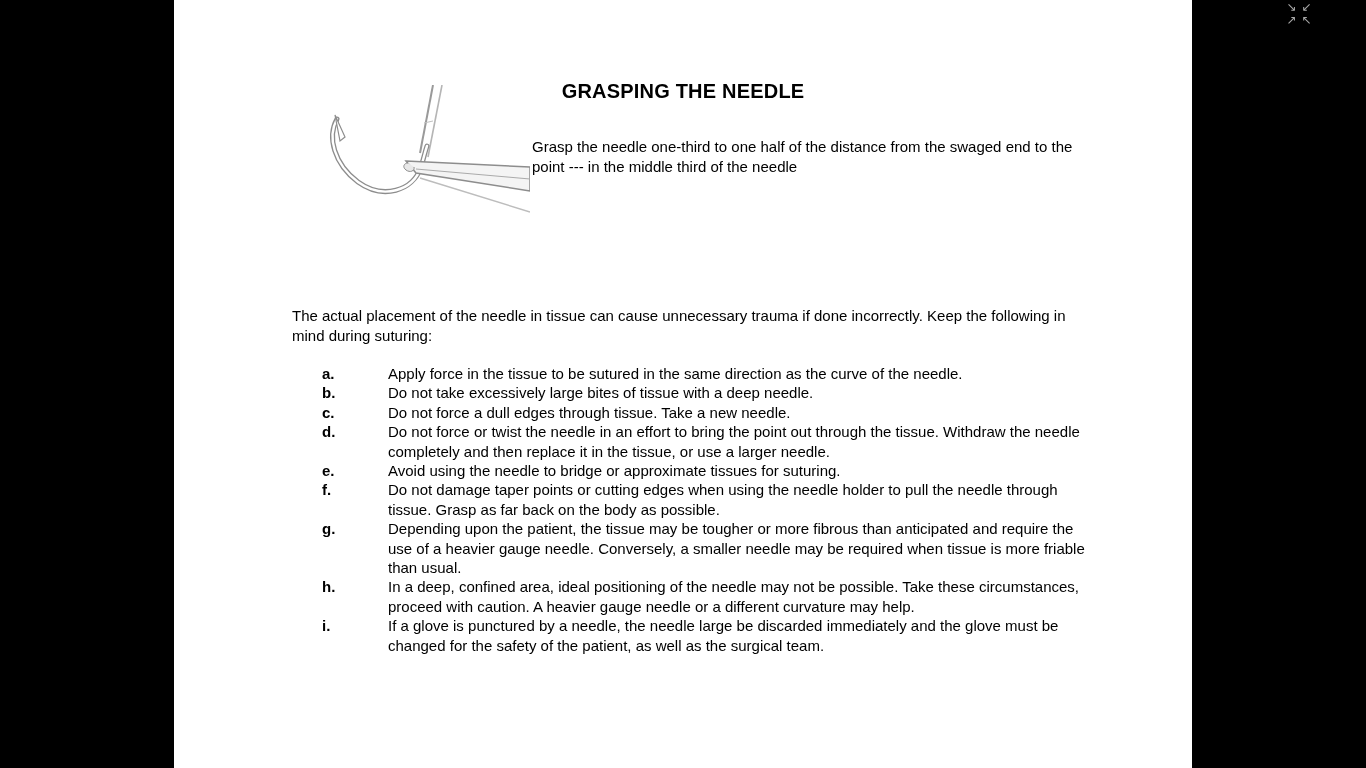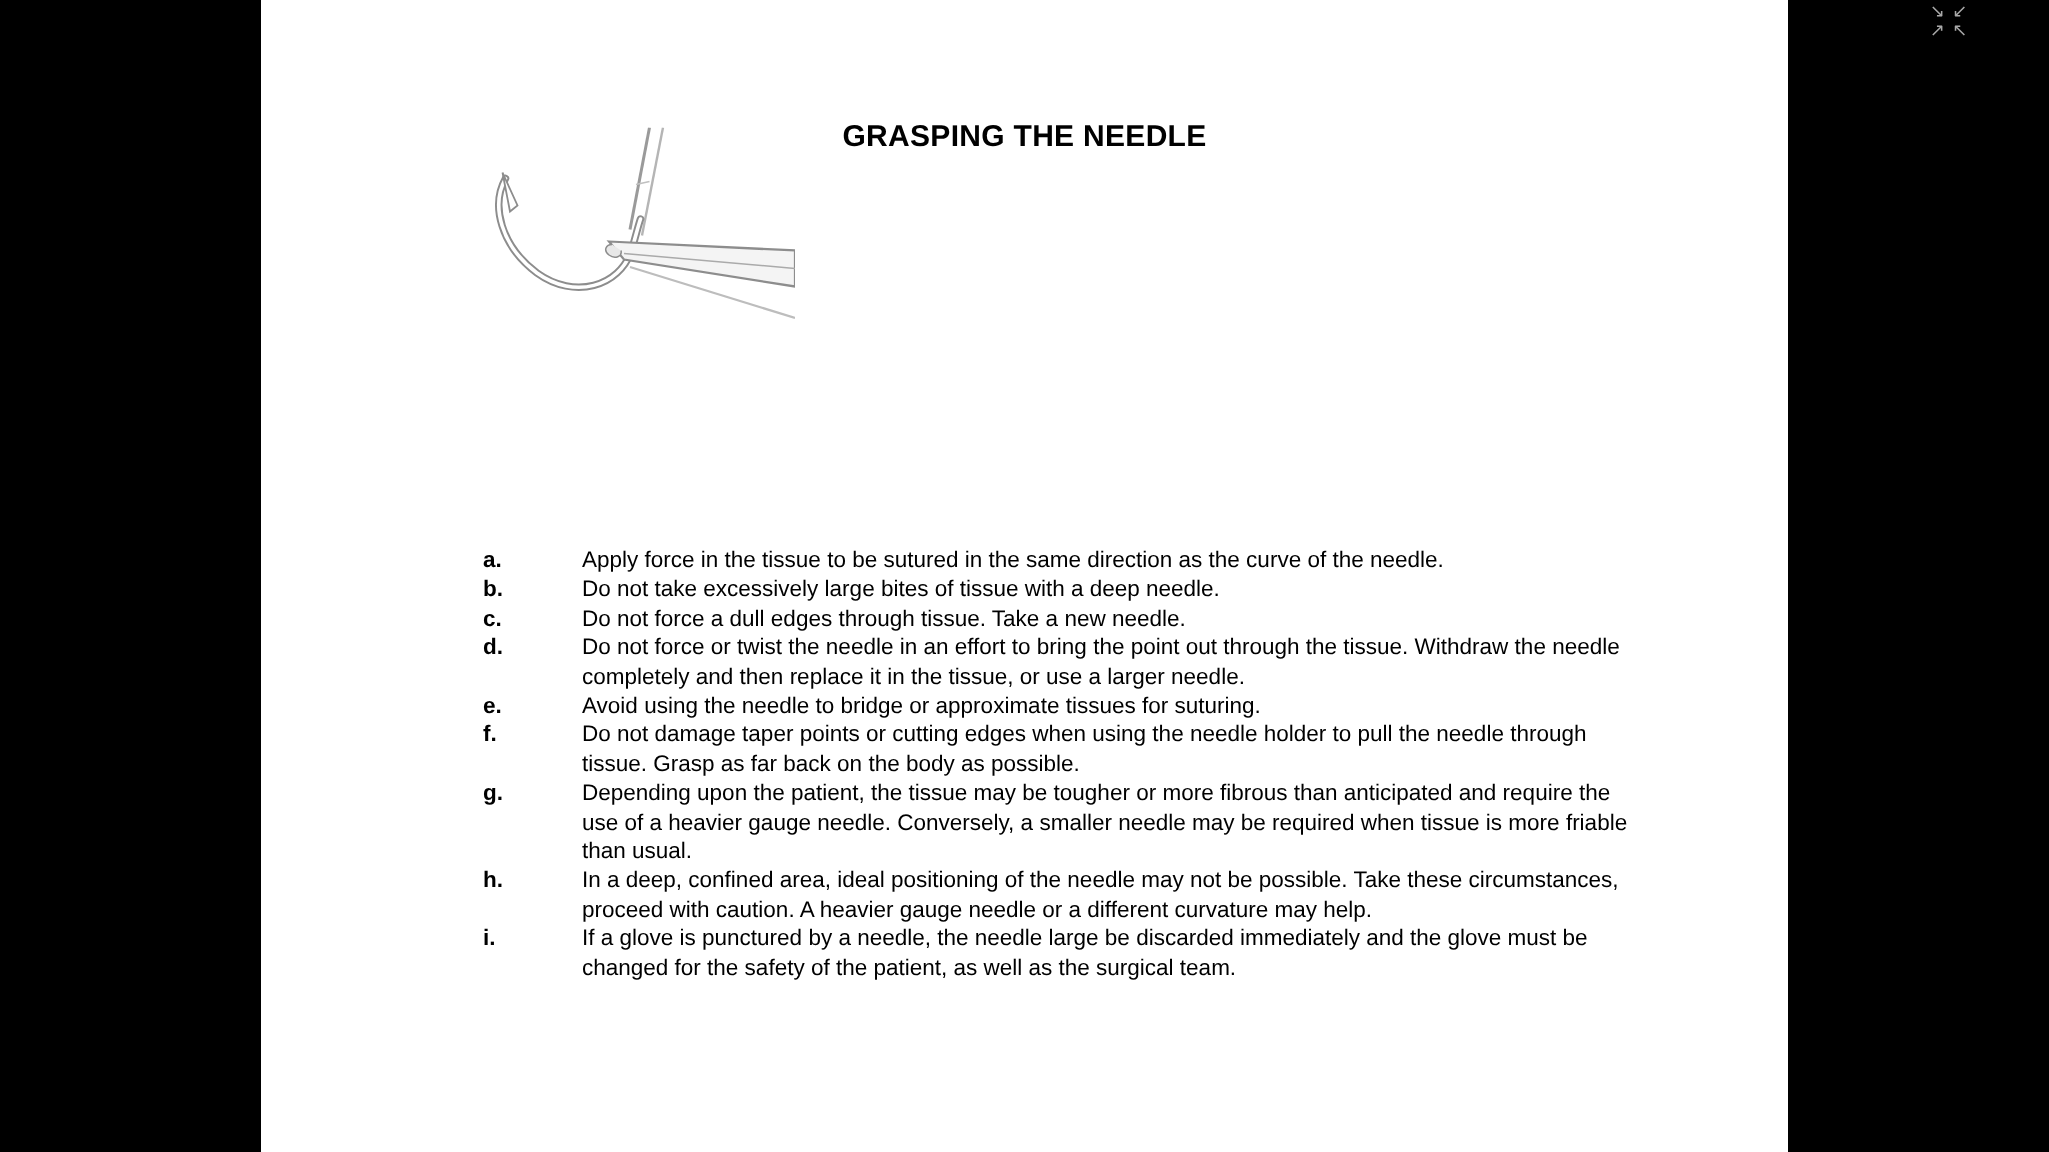--- a/index.html
+++ b/index.html
@@ -127,22 +127,24 @@
         <polygon points="15,30 25,52 20,56" fill="#ffffff" stroke="#8d8d8d" stroke-width="1.2"></polygon>
 
         <polygon points="86,76 210,82 210,106 96,88" fill="#f4f4f4" stroke="#8d8d8d" stroke-width="1.5"></polygon>
         <path d="M96,84 L210,94" fill="none" stroke="#aaaaaa" stroke-width="1"></path>
         <path d="M88,78 C84,78 82,82 86,85 C90,88 95,86 94,82" fill="#e8e8e8" stroke="#8d8d8d" stroke-width="1"></path>
 
         <path d="M100,93 L210,127" fill="none" stroke="#bdbdbd" stroke-width="1.5"></path>
       </svg>
     </div>
 
+    <div class="figure-caption">Grasp the needle one-third to one half of the distance from the swaged end to the point --- in the middle third of the needle</div>
 
 
+    <div class="intro">The actual placement of the needle in tissue can cause unnecessary trauma if done incorrectly. Keep the following in mind during suturing:</div>
 
     <div class="list">
       <div class="list-item">
         <span class="list-letter">a.</span>
         <span class="list-text">Apply force in the tissue to be sutured in the same direction as the curve of the needle.</span>
       </div>
       <div class="list-item">
         <span class="list-letter">b.</span>
         <span class="list-text">Do not take excessively large bites of tissue with a deep needle.</span>
       </div>

